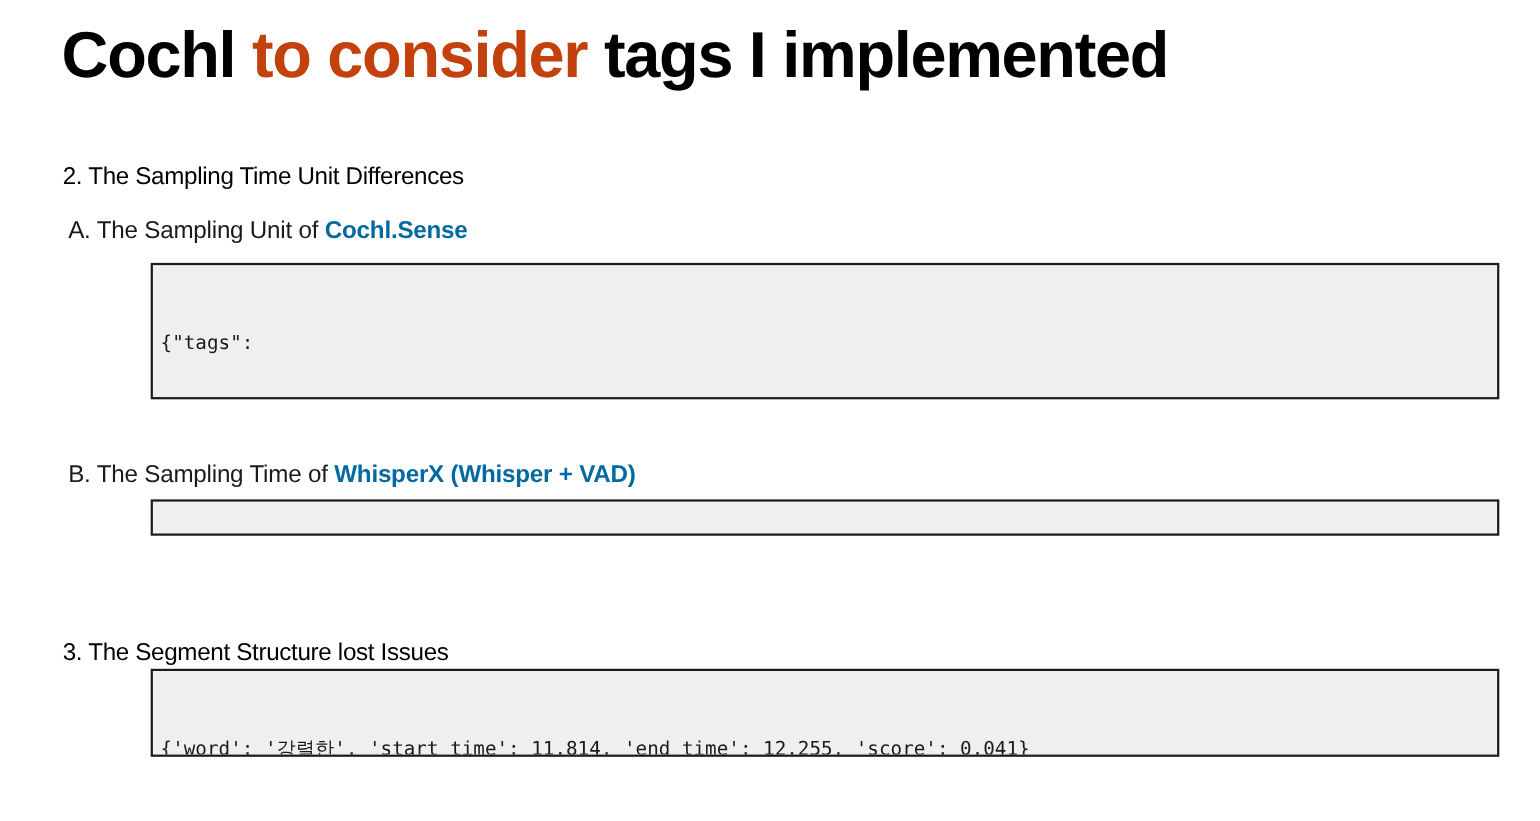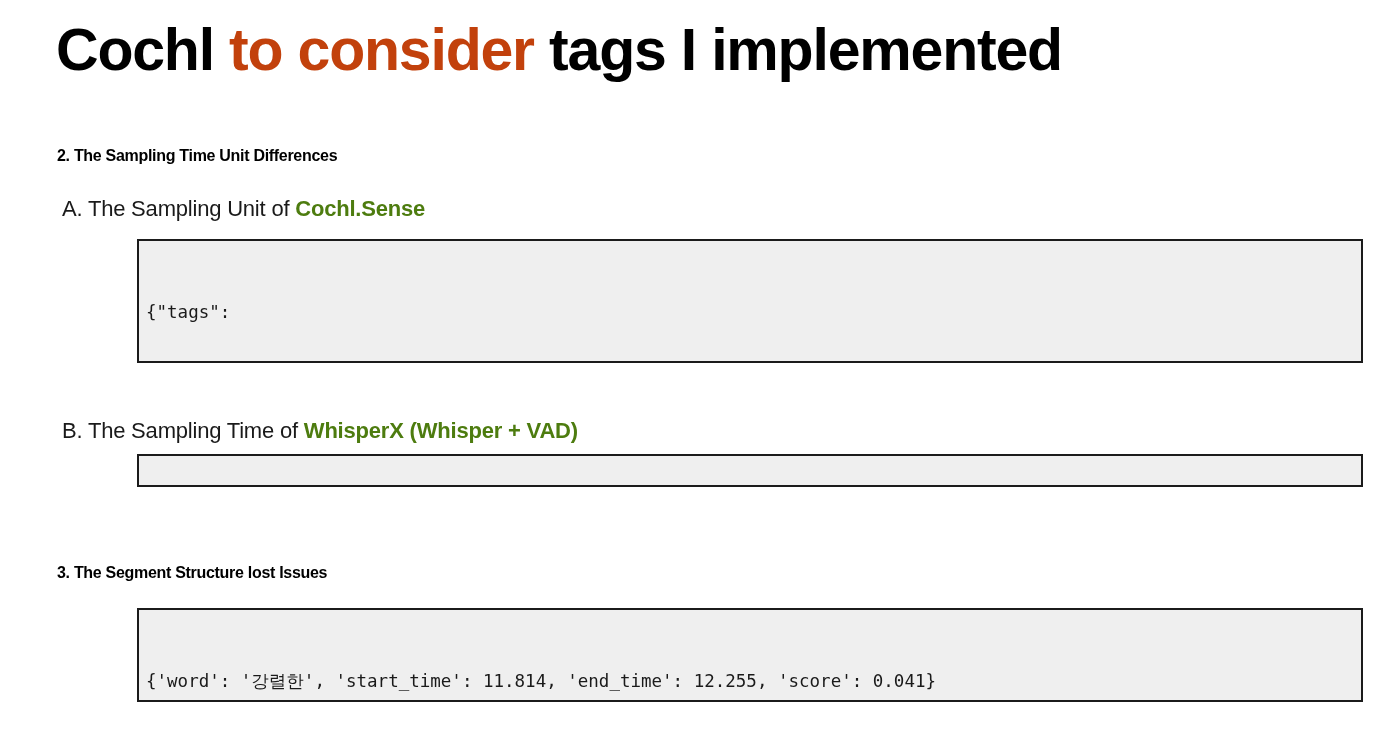--- a/index.html
+++ b/index.html
@@ -27,41 +27,41 @@
     letter-spacing: -1.2px;
     line-height: 1.12;
     white-space: nowrap;
     font-stretch: condensed;
   }
   .slide-title .accent { color: #c2410c; }
 
   
   .section-heading {
     position: absolute;
-    font-size: 16px;
-    font-weight: 700;
+    font-size: 22px;
+    font-weight: 400;
     letter-spacing: -0.3px;
     white-space: nowrap;
   }
   #heading-2 { left: 57px; top: 147px; }
-  #heading-3 { left: 57px; top: 564px; }
+  #heading-3 { left: 57px; top: 580px; }
 
   
   .sub-heading {
     position: absolute;
     font-size: 22px;
     font-weight: 400;
     letter-spacing: -0.2px;
     color: #1a1a1a;
     white-space: nowrap;
   }
   #subheading-a { left: 62px; top: 196px; }
   #subheading-b { left: 62px; top: 394px; margin-top: 24px; }
   .sub-heading .accent {
-    color: #4d7c0f;
+    color: #0369a1;
     font-weight: 700;
   }
 
   
   .code-block {
     position: absolute;
     background: #efefef;
     border: 2px solid #1b1b1b;
     box-sizing: border-box;
     font-family: "DejaVu Sans Mono", "Liberation Mono", monospace;
@@ -83,21 +83,21 @@
     top: 454px;
     width: 1226px;
     height: 33px;
     padding-top: 3px;
     padding-bottom: 3px;
   }
   #code-block-3 {
     left: 137px;
     top: 608px;
     width: 1226px;
-    height: 94px;
+    height: 80px;
   }
   .code-line { display: block; white-space: pre; }
 </style>
 </head>
 <body>
 
 <div class="slide-title">
   <span>Cochl </span><span class="accent">to consider</span><span> tags I implemented</span>
 </div>
 

